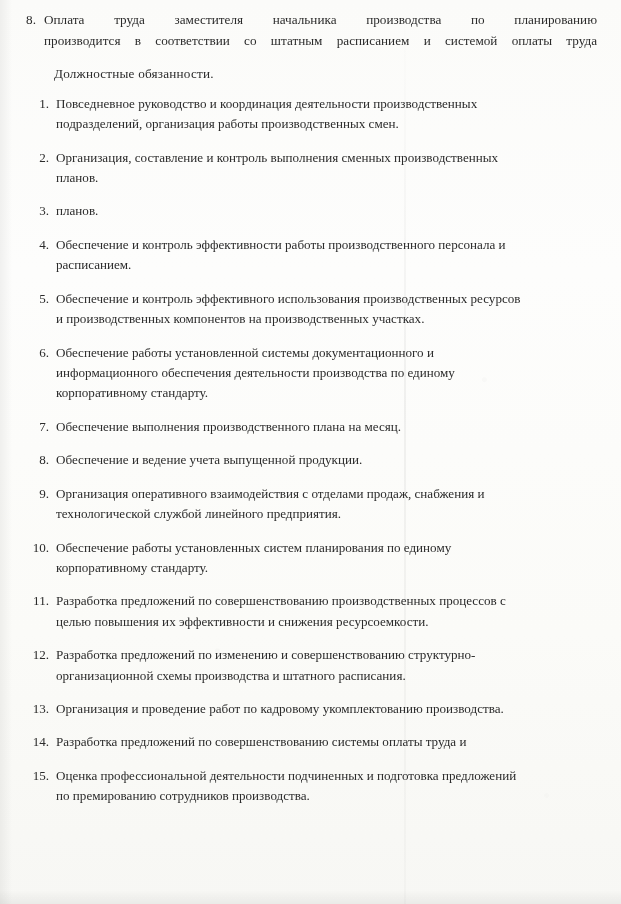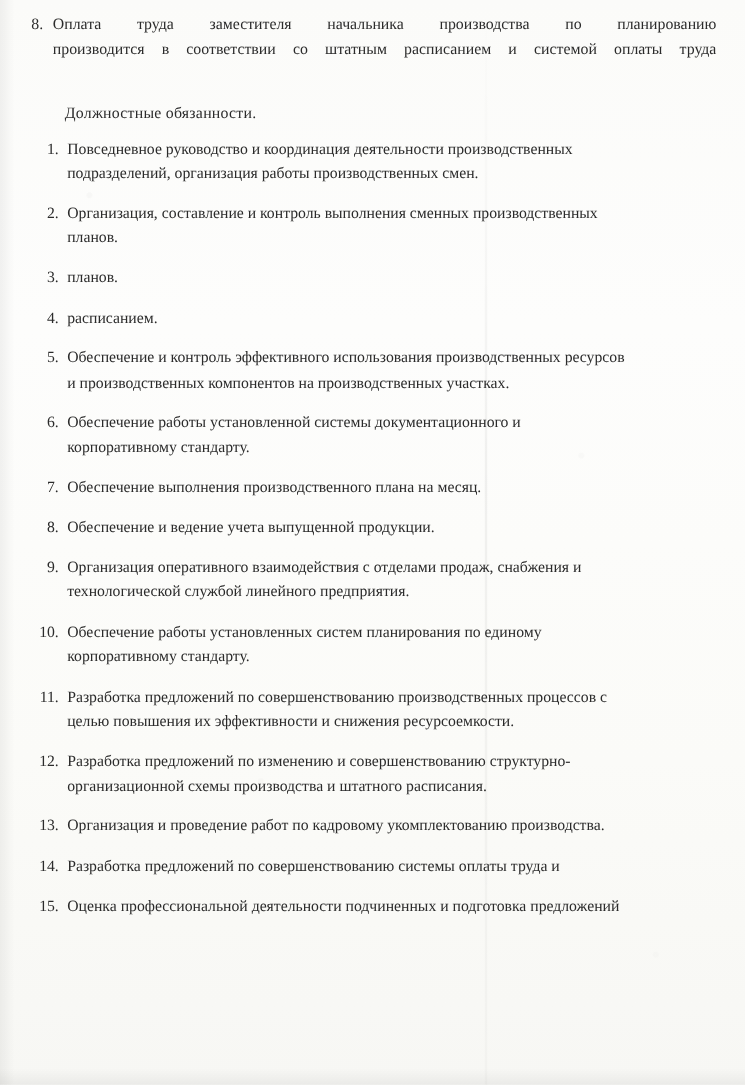--- a/index.html
+++ b/index.html
@@ -62,21 +62,21 @@
   .clause .body .l {
     display: block;
   }
   .clause .body .l.just {
     text-align: justify;
     text-align-last: justify;
   }
 
   
   .section-title {
-    margin: 34px 0 12px 54px;
+    margin: 14px 0 12px 54px;
     font-size: 13.2px;
     letter-spacing: 0.2px;
   }
 
   
   ol.duties {
     list-style: none;
     margin: 0;
     padding: 0;
   }
@@ -164,36 +164,38 @@
       <li class="duty">
         <div class="num">3.</div>
         <div class="txt">
           <span class="l">планов.</span>
         </div>
       </li>
 
       <li class="duty">
         <div class="num">4.</div>
         <div class="txt">
+          <span class="l">Обеспечение и контроль эффективности работы производственного персонала и</span>
           <span class="l">расписанием.</span>
         </div>
       </li>
 
       <li class="duty">
         <div class="num">5.</div>
         <div class="txt">
           <span class="l">Обеспечение и контроль эффективного использования производственных ресурсов</span>
           <span class="l">и производственных компонентов на производственных участках.</span>
         </div>
       </li>
 
       <li class="duty">
         <div class="num">6.</div>
         <div class="txt">
           <span class="l">Обеспечение работы установленной системы документационного и</span>
+          <span class="l">информационного обеспечения деятельности производства по единому</span>
           <span class="l">корпоративному  стандарту.</span>
         </div>
       </li>
 
       <li class="duty">
         <div class="num">7.</div>
         <div class="txt">
           <span class="l">Обеспечение выполнения производственного плана на месяц.</span>
         </div>
       </li>
@@ -248,20 +250,21 @@
         <div class="num">14.</div>
         <div class="txt">
           <span class="l">Разработка предложений по совершенствованию системы оплаты труда и</span>
         </div>
       </li>
 
       <li class="duty">
         <div class="num">15.</div>
         <div class="txt">
           <span class="l">Оценка профессиональной деятельности подчиненных и подготовка предложений</span>
+          <span class="l">по премированию сотрудников производства.</span>
         </div>
       </li>
 
     </ol>
   </div>
 
   <div class="fold"></div>
   <div class="edge-shadow-left"></div>
   <div class="edge-shadow-bottom"></div>
 </div>

